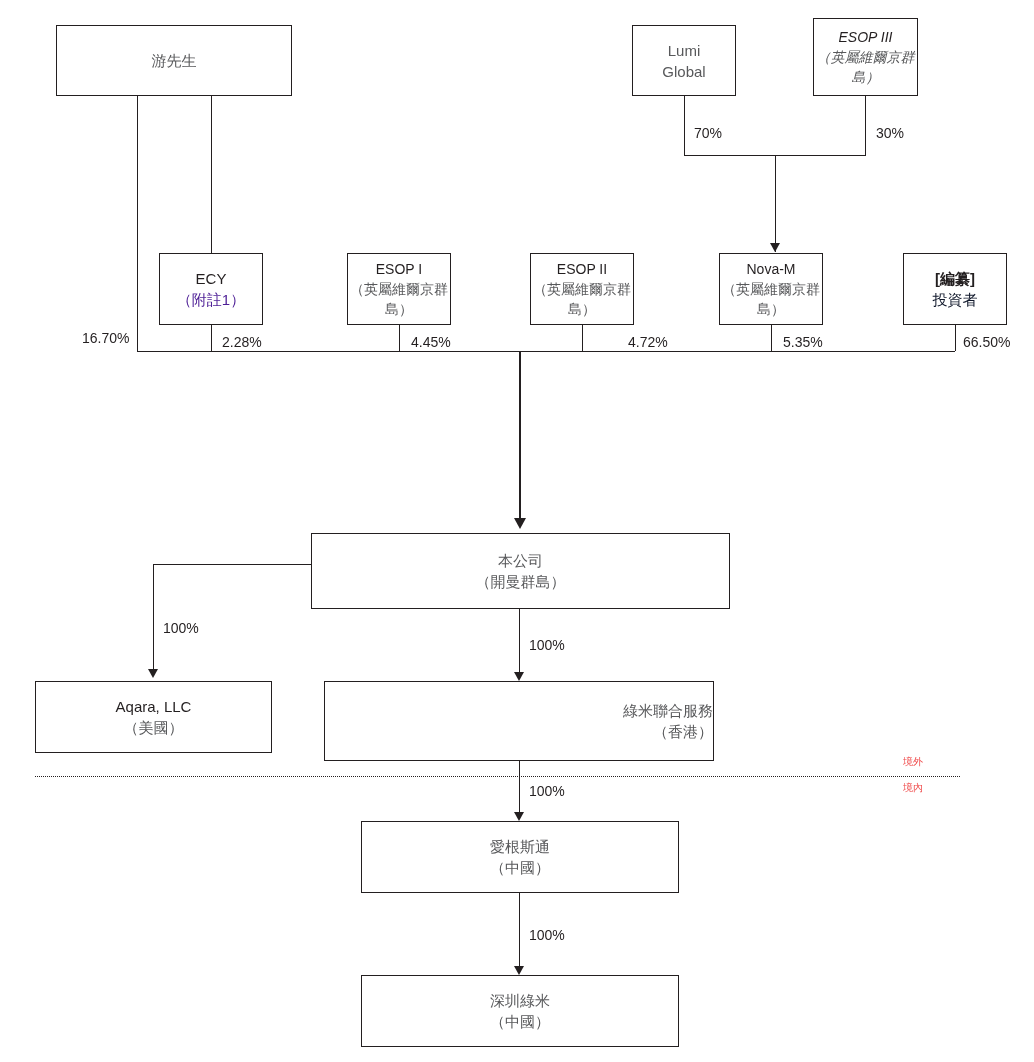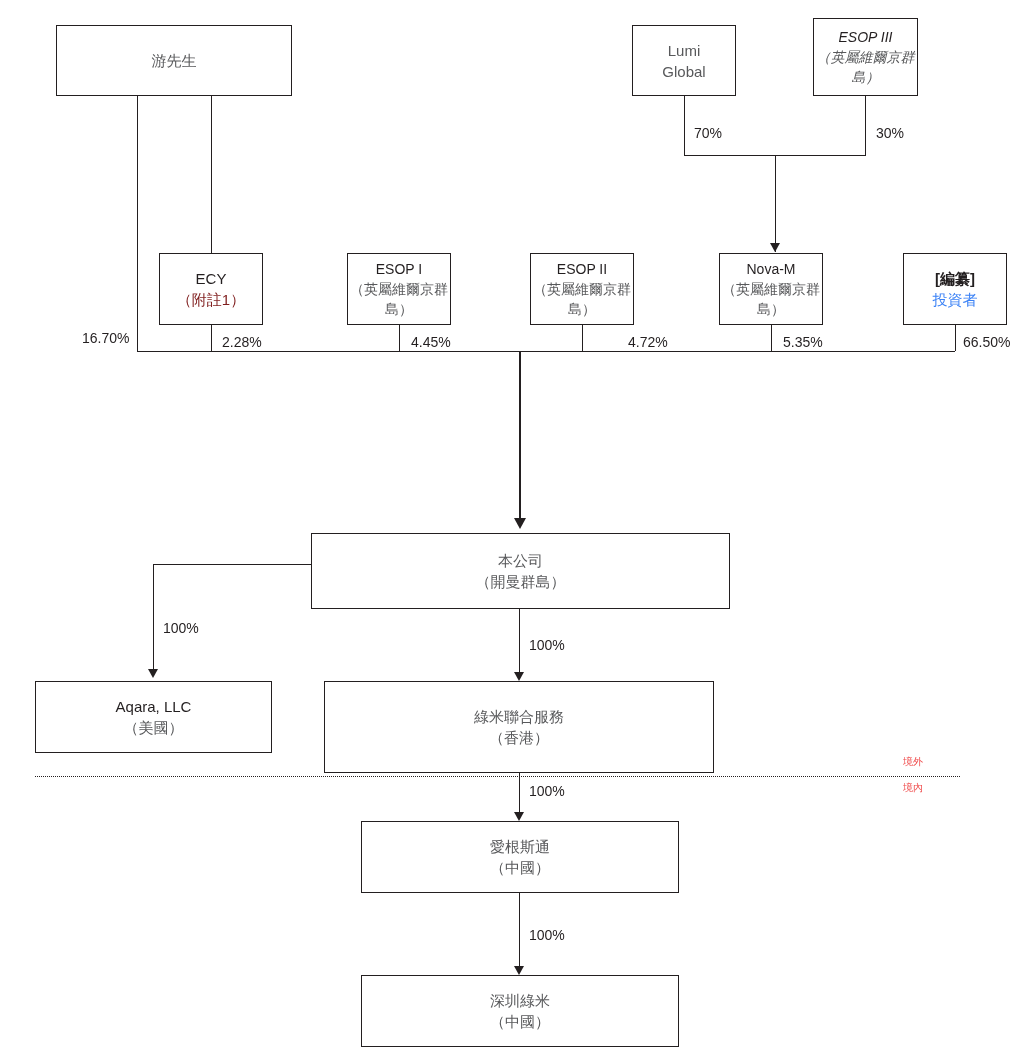--- a/index.html
+++ b/index.html
@@ -117,41 +117,41 @@
   <div class="vline" style="left:865px; top:96px; height:59px;"></div>
   <div class="hline" style="left:684px; top:155px; width:182px;"></div>
   <div class="vline" style="left:775px; top:155px; height:97px;"></div>
   <div class="arrow-sm" style="left:770px; top:243px;"></div>
 
   <div class="label" style="left:694px; top:125px;">70%</div>
   <div class="label" style="left:876px; top:125px;">30%</div>
 
   <div class="node dark" style="left:159px; top:253px; width:104px; height:72px;">
     <span class="l1">ECY</span>
-    <span class="l2" style="color:#7f1d1d;">（附註1）</span>
+    <span class="l2" style="color:#4c1d95;">（附註1）</span>
   </div>
 
   <div class="node dark" style="left:347px; top:253px; width:104px; height:72px; font-size:14px; line-height:20px;">
     <span class="l1">ESOP I</span>
     <span class="l2" style="color:#58595b;">（英屬維爾京群島）</span>
   </div>
 
   <div class="node dark" style="left:530px; top:253px; width:104px; height:72px; font-size:14px; line-height:20px;">
     <span class="l1">ESOP II</span>
     <span class="l2" style="color:#58595b;">（英屬維爾京群島）</span>
   </div>
 
   <div class="node dark" style="left:719px; top:253px; width:104px; height:72px; font-size:14px; line-height:20px;">
     <span class="l1">Nova-M</span>
     <span class="l2" style="color:#58595b;">（英屬維爾京群島）</span>
   </div>
 
   <div class="node dark" style="left:903px; top:253px; width:104px; height:72px;">
     <span class="l1 bold">[編纂]</span>
-    <span class="l2" style="color:#3b82f6;">投資者</span>
+    <span class="l2" style="color:#0f172a;">投資者</span>
   </div>
 
   <div class="vline" style="left:211px; top:96px; height:157px;"></div>
   <div class="vline" style="left:137px; top:96px; height:255px;"></div>
 
   <div class="vline" style="left:211px; top:325px; height:26px;"></div>
   <div class="vline" style="left:399px; top:325px; height:26px;"></div>
   <div class="vline" style="left:582px; top:325px; height:26px;"></div>
   <div class="vline" style="left:771px; top:325px; height:26px;"></div>
   <div class="vline" style="left:955px; top:325px; height:26px;"></div>
@@ -180,21 +180,21 @@
 
   <div class="vline" style="left:519px; top:609px; height:70px;"></div>
   <div class="arrow-sm" style="left:514px; top:672px;"></div>
   <div class="label" style="left:529px; top:637px;">100%</div>
 
   <div class="node dark" style="left:35px; top:681px; width:237px; height:72px;">
     <span class="l1">Aqara, LLC</span>
     <span class="l2" style="color:#58595b;">（美國）</span>
   </div>
 
-  <div class="node" style="left:324px; top:681px; width:390px; height:92px;">
+  <div class="node" style="left:324px; top:681px; width:390px; height:80px;align-items:flex-end;">
     <span class="l1">綠米聯合服務</span>
     <span class="l2">（香港）</span>
   </div>
 
   <div class="dotted" style="left:35px; top:776px; width:925px;"></div>
   <div class="side-label" style="left:903px; top:755px;">境外</div>
   <div class="side-label" style="left:903px; top:781px;">境內</div>
 
   <div class="vline" style="left:519px; top:753px; height:66px;"></div>
   <div class="arrow-sm" style="left:514px; top:812px;"></div>

